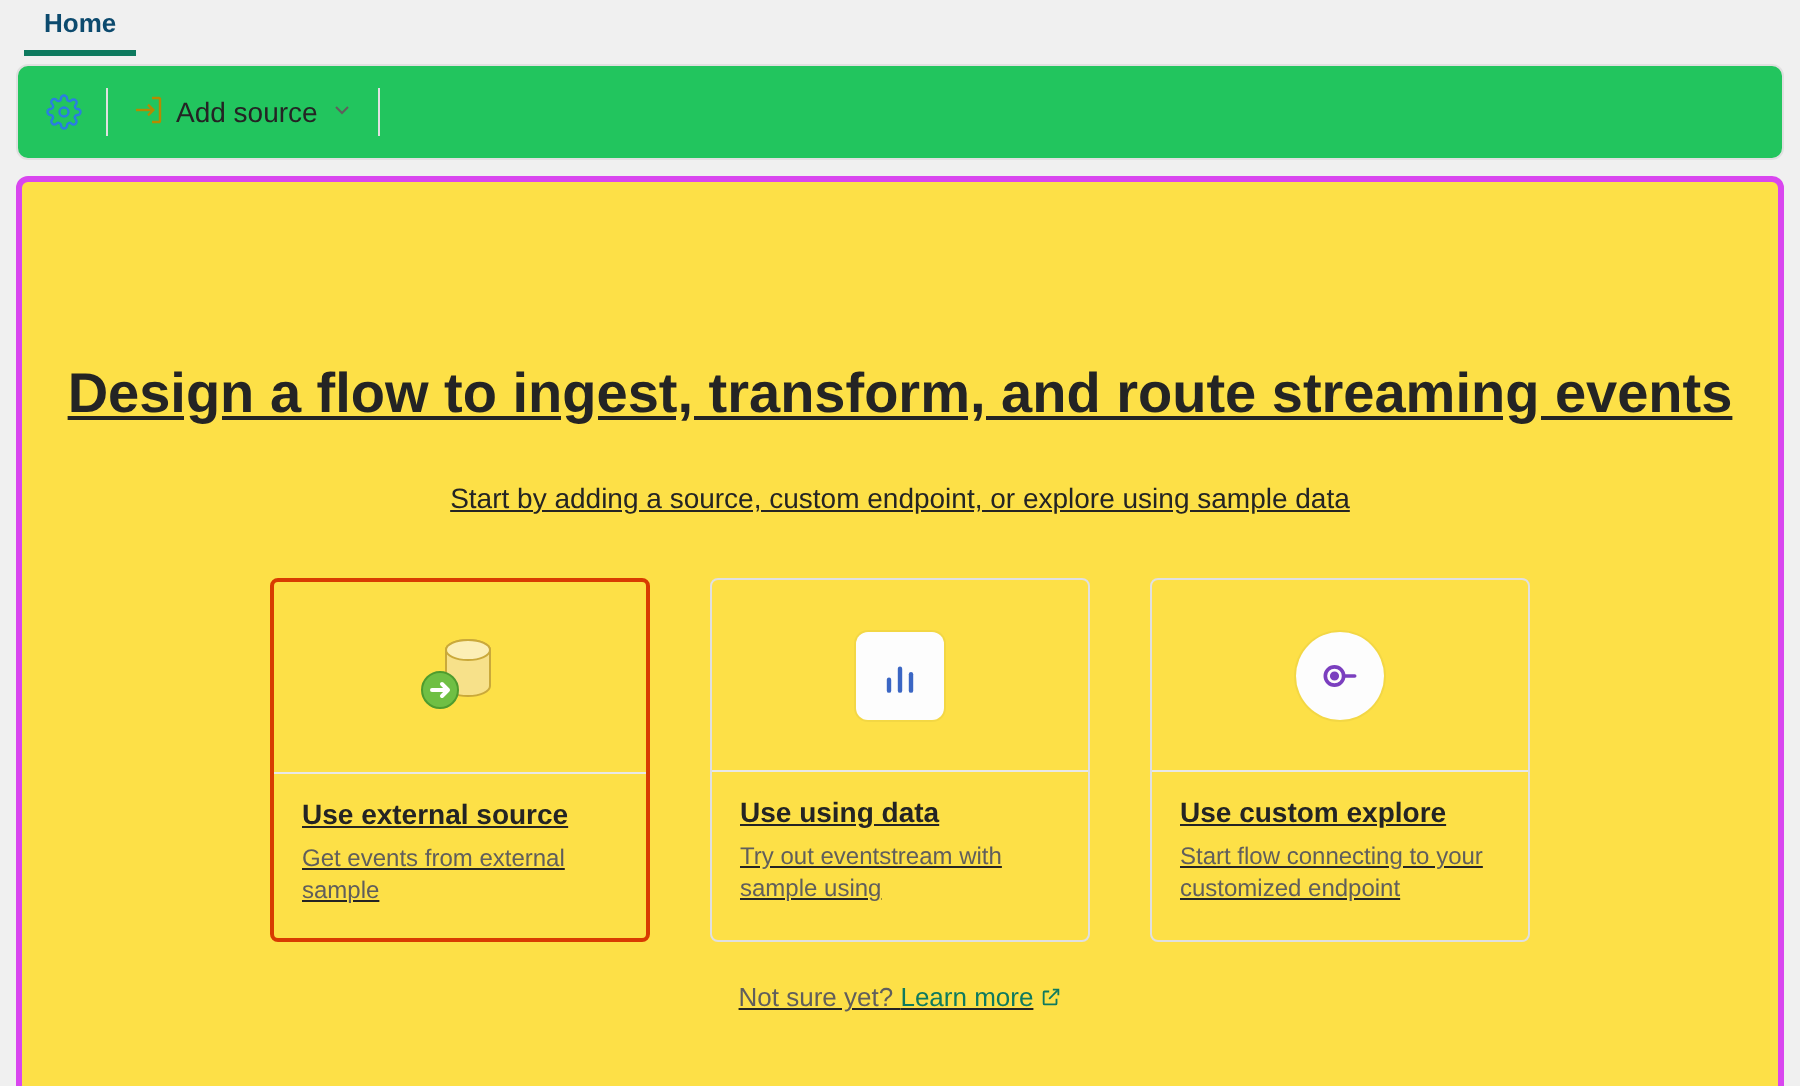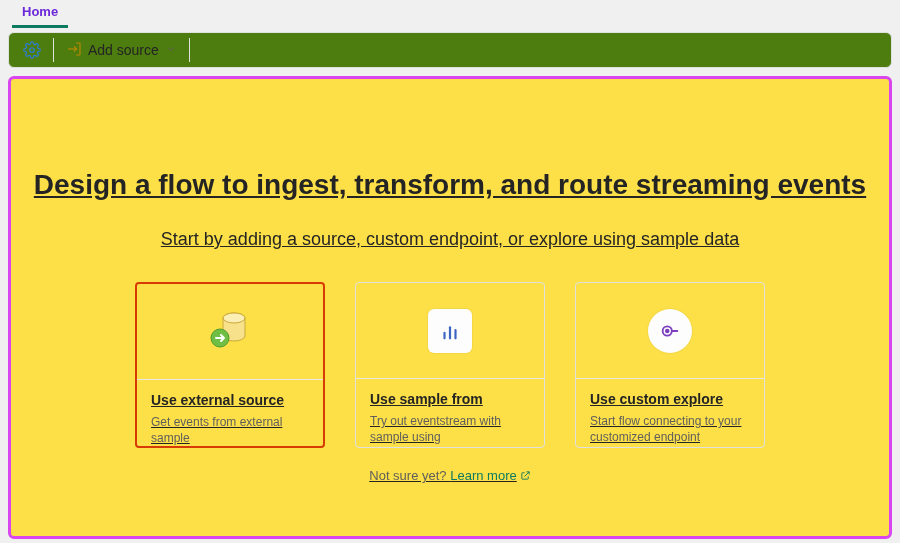--- a/index.html
+++ b/index.html
@@ -15,30 +15,30 @@
     .tabbar {
       height: 28px;
       padding-left: 12px;
       display: flex;
       align-items: flex-end;
     }
     .tab {
       padding: 4px 10px 6px 10px;
       font-size: 13px;
       font-weight: 600;
-      color: #6d28d9;
+      color: #0c4a6e;
       border-bottom: 3px solid #0e7a5f;
       cursor: pointer;
     }
     .ribbon {
       margin: 4px 8px 0 8px;
-      background: #4d7c0f;
+      background: #22c55e;
       border: 1px solid #e0e0e0;
       border-radius: 6px;
-      height: 36px;
+      height: 48px;
       display: flex;
       align-items: center;
       padding: 0 8px;
     }
     .ribbon-btn {
       display: flex;
       align-items: center;
       height: 28px;
       padding: 0 6px;
       cursor: pointer;
@@ -62,21 +62,21 @@
       text-align: center;
       text-decoration: underline;
     }
     .headline {
       font-size: 28px;
       font-weight: 600;
       color: #242424;
       margin-bottom: 28px;
     }
     .subhead {
-      font-size: 18px;
+      font-size: 14px;
       color: #242424;
       margin-bottom: 32px;
     }
     .card-row {
       display: flex;
       justify-content: center;
       gap: 30px;
     }
     .card {
       width: 190px;
@@ -91,21 +91,21 @@
       border: 2px solid #d83b01;
     }
     .card-illus {
       height: 96px;
       display: flex;
       align-items: center;
       justify-content: center;
       border-bottom: 1px solid #e8e8e8;
     }
     .card-body {
-      padding: 12px 14px 0 14px;
+      padding: 12px 14px 16px 14px;
     }
     .card-title {
       font-size: 14px;
       font-weight: 600;
       color: #242424;
       margin-bottom: 6px;
     }
     .card-desc {
       font-size: 12px;
       color: #605e5c;
@@ -193,21 +193,21 @@
       <div class="card-illus">
         <span class="tile">
           <svg width="22" height="22" viewBox="0 0 24 24" fill="none" stroke="#3b66c4" stroke-width="2.4" stroke-linecap="round">
             <path d="M6 20 V14"></path>
             <path d="M12 20 V8"></path>
             <path d="M18 20 V11"></path>
           </svg>
         </span>
       </div>
       <div class="card-body">
-        <div class="card-title">Use sample from</div>
+        <div class="card-title">Use using data</div>
         <div class="card-desc">Try out eventstream with sample using</div>
       </div>
     </div>
 
     <div class="card">
       <div class="card-illus">
         <span class="tile" style="border-radius:50%;">
           <svg width="22" height="22" viewBox="0 0 24 24" fill="none" stroke="#7b3fbf" stroke-width="2" stroke-linecap="round">
             <circle cx="9" cy="12" r="5"></circle>
             <path d="M14 12 h6"></path>

